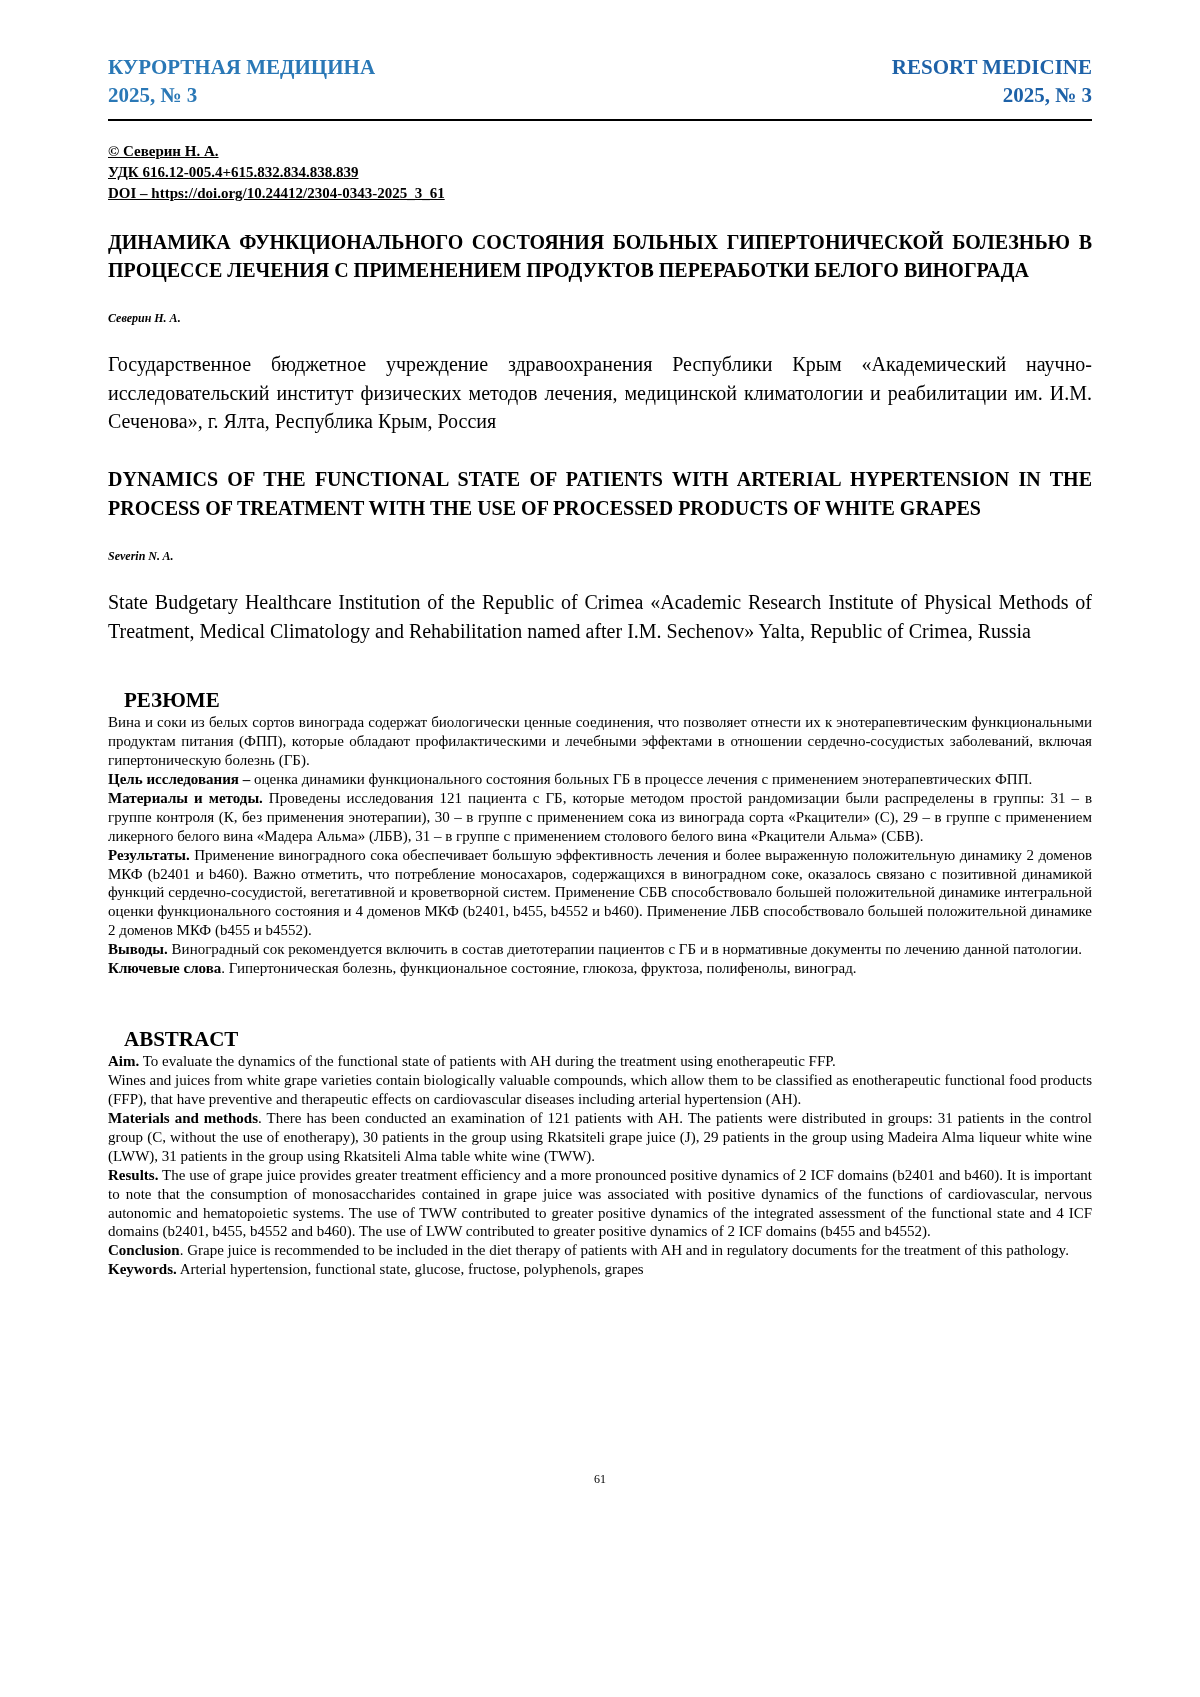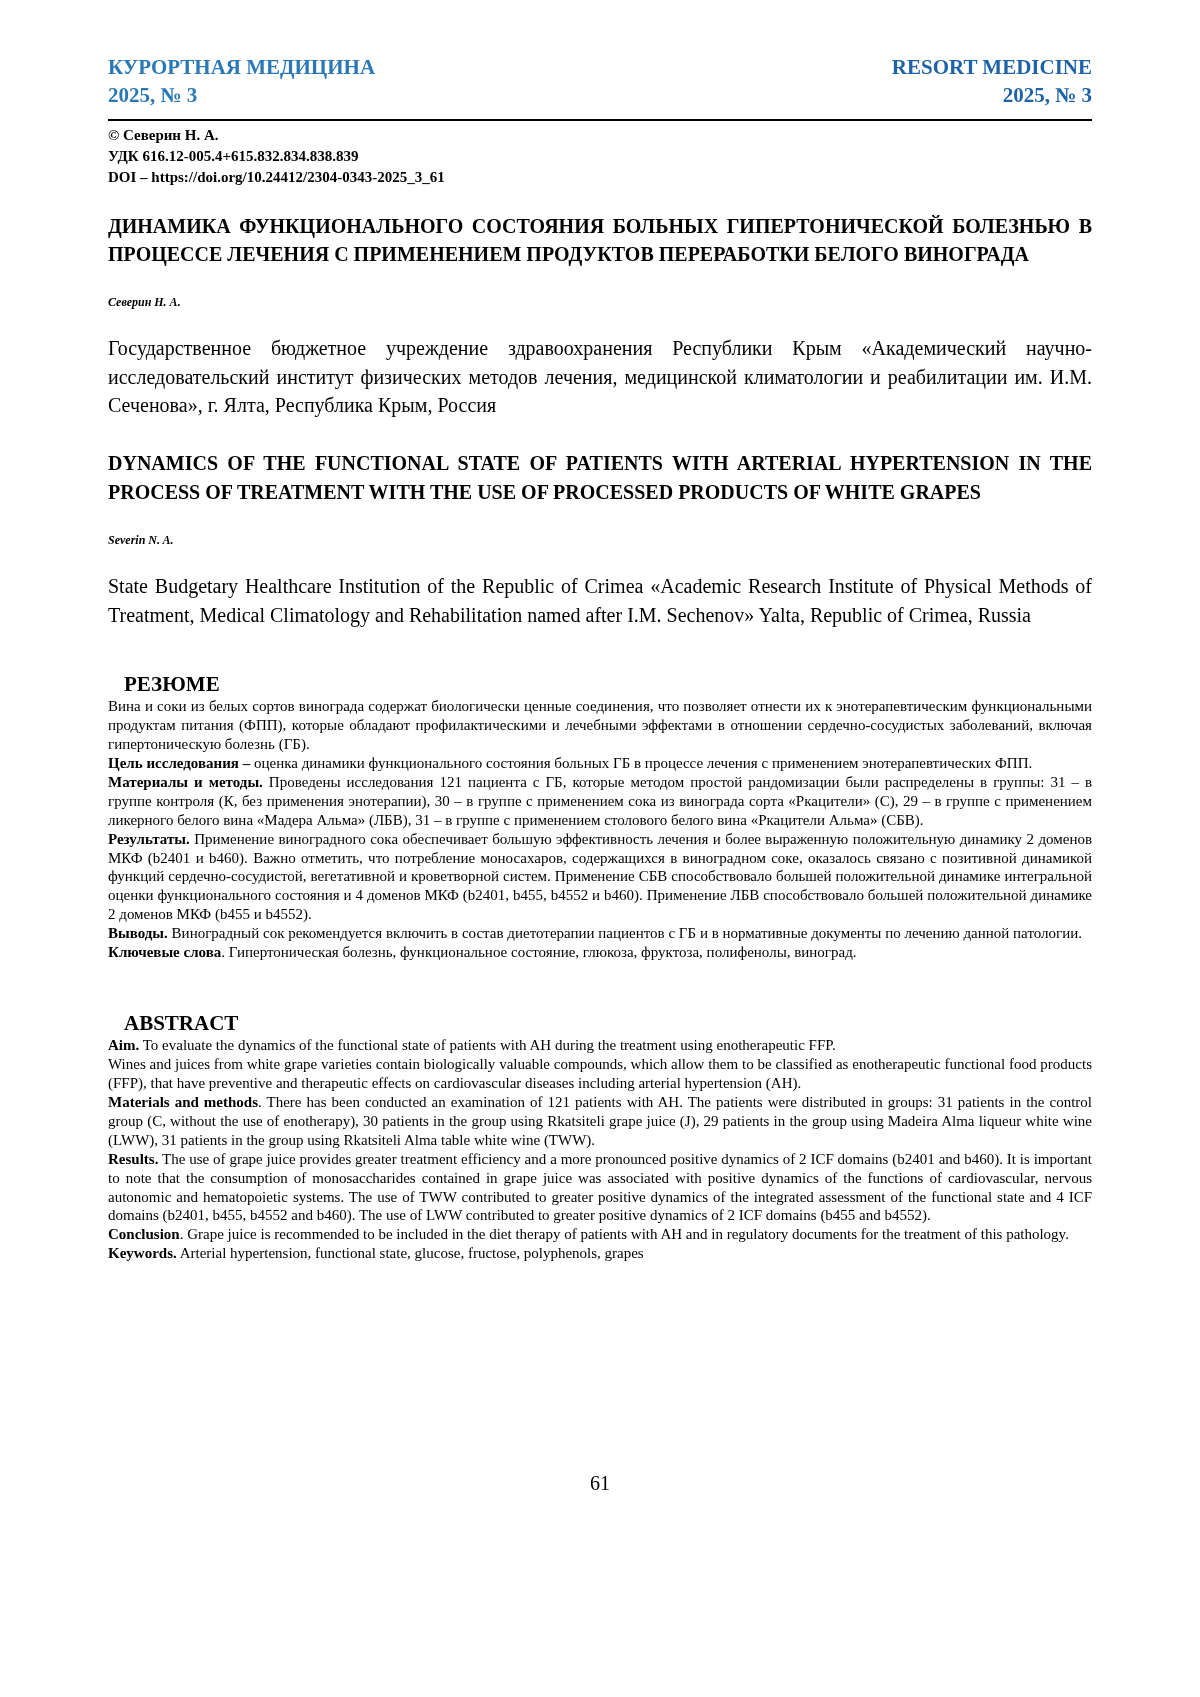--- a/index.html
+++ b/index.html
@@ -23,24 +23,25 @@
     line-height:1.32;
   }
   .jh-left  { color:#2a78b6; text-align:left;  }
   .jh-right { color:#1e62a8; text-align:right; }
   .header-rule {
     border:none;
     border-top:2px solid #000000;
     margin:10px 0 0 0;
   }
   .meta {
-    margin-top:4px;
+    margin-top:20px;
     font-size:15px;
     font-weight:700;
     line-height:1.38;
+    text-decoration:underline;
   }
   .title-ru {
     margin:24px 0 0 0;
     font-size:20px;
     font-weight:700;
     line-height:1.42;
     text-align:justify;
   }
   .author-line {
     margin:27px 0 0 0;
@@ -73,21 +74,21 @@
     font-size:15px;
     line-height:1.26;
     text-align:justify;
   }
   .body-par .lead { font-weight:700; font-style:normal;margin-top:24px; }
   .page-number {
     position:absolute;
     left:0; right:0;
     top:1472px;
     text-align:center;
-    font-size:20px;
+    font-size:12px;
   }
 </style>
 </head>
 <body>
 
 <div class="page">
 
   <header class="journal-header">
     <div class="jh-left">
       <div>КУРОРТНАЯ МЕДИЦИНА</div>

